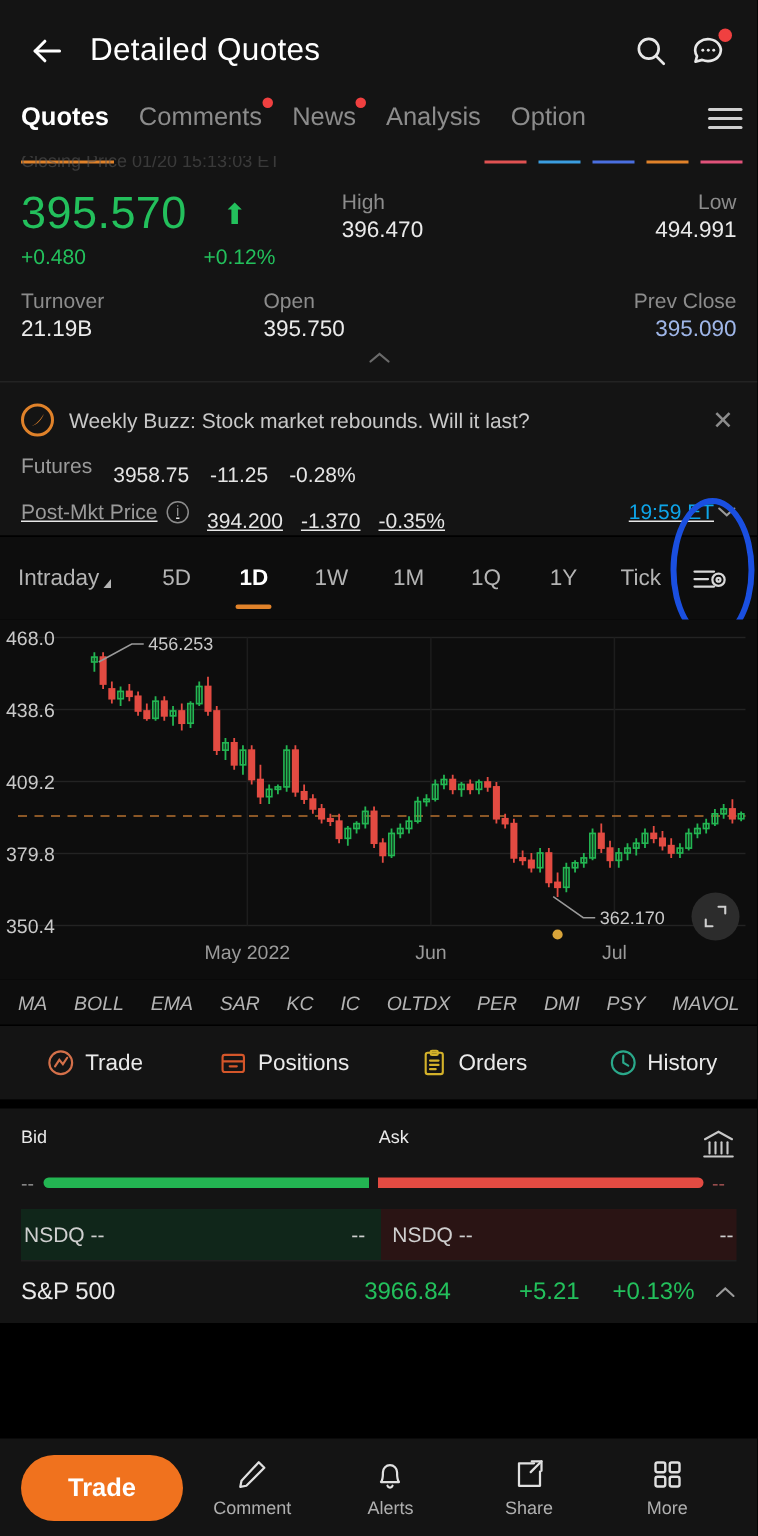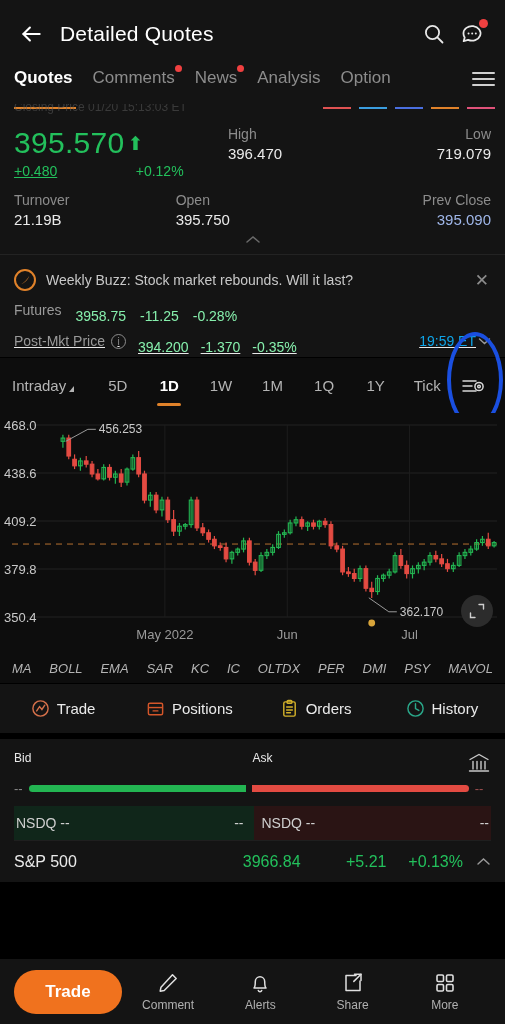--- a/index.html
+++ b/index.html
@@ -30,42 +30,42 @@
   .cutstrip { height:18px; background:#141414; position:relative; overflow:hidden; }
   .cutstrip .ghost { position:absolute; left:14px; top:-4px; font-size:12px; color:#5a5a5a; white-space:nowrap; opacity:.55; }
   .cutstrip .oline { position:absolute; left:14px; top:3px; width:62px; height:2px; background:#e0822a; }
   .cutstrip .legends { position:absolute; right:10px; top:3px; display:flex; gap:8px; }
   .cutstrip .legends span { display:block; width:28px; height:2px; }
 
   
   .quote { background:#141414; padding:4px 14px 8px; }
   .qrow1 { display:flex; }
   .qleft { width:44%; }
-  .price { font-size:30px; color:#23c05c; font-weight:400; display:flex; align-items:center; gap:3px; letter-spacing:.3px; }
+  .price { font-size:30px; color:#23c05c; font-weight:400; display:flex; align-items:center; gap:24px; letter-spacing:.3px; }
   .uparrow { color:#23c05c; font-size:19px; line-height:1; }
   .chgrow { display:flex; margin-top:3px; font-size:14px; color:#23c05c; }
-  .chgrow .c1 { width:58%;text-decoration:underline; }
+  .chgrow .c1 { width:58%; }
   .qcell { flex:1; }
   .qcell.mid { padding-left:4px; }
   .qcell.right { text-align:right; }
   .qlabel { font-size:14px; color:#8c8c8c; }
   .qval { font-size:15px; color:#eaeaea; margin-top:3px; }
   .qval.blue { color:#9fb6e8; }
   .gridrow { display:flex; margin-top:13px;justify-content:center; }
   .collapse { text-align:center; color:#6a6a6a; font-size:11px; margin-top:6px; cursor:pointer; }
 
   
   .buzz { background:#141414; border-top:1px solid #232323; padding:10px 14px 0; }
   .buzzrow { display:flex; align-items:center; height:30px; }
   .buzz-ic { width:22px; height:22px; border-radius:50%; border:2px solid #e0822a; display:flex; align-items:center; justify-content:center; margin-right:10px; flex:0 0 auto; }
   .buzz-txt { font-size:14px; color:#c8c8c8; flex:1; }
   .buzz-x { color:#8c8c8c; font-size:17px; cursor:pointer; padding:0 2px; }
   .futrow { display:flex; align-items:center; height:30px; font-size:14px; gap:14px; }
   .futlbl { color:#9a9a9a; }
-  .red { color:#86efac;margin-top:12px; }
+  .red { color:#e5e5e5;margin-top:12px; }
   .pmrow { display:flex; align-items:center; height:32px; font-size:14px; gap:12px;text-decoration:underline; }
   .info-ic { width:15px; height:15px; border-radius:50%; border:1px solid #8c8c8c; color:#8c8c8c; font-size:10px; display:inline-flex; align-items:center; justify-content:center; margin-left:-6px; }
   .pm-right { margin-left:auto; color:#0ea5e9; display:flex; align-items:center; gap:2px;text-align:center; }
 
   
   .tfbar { background:#0d0d0d; height:56px; display:flex; align-items:center; padding:0 12px; position:relative; border-top:1px solid #000; }
   .tf { font-size:15px; color:#b4b4b4; flex:1; text-align:center; position:relative; cursor:pointer; }
   .tf.first { flex:1.55; text-align:left; display:flex; align-items:center; gap:2px; }
   .tf.active { color:#fff; font-weight:bold; }
   .tf.active::after { content:''; position:absolute; left:50%; transform:translateX(-50%); bottom:-12px; width:24px; height:3px; background:#e0822a; border-radius:2px; }
@@ -192,21 +192,21 @@
         <span class="c1">+0.480</span>
         <span>+0.12%</span>
       </div>
     </div>
     <div class="qcell mid">
       <div class="qlabel">High</div>
       <div class="qval">396.470</div>
     </div>
     <div class="qcell right">
       <div class="qlabel">Low</div>
-      <div class="qval">719.079</div>
+      <div class="qval">494.991</div>
     </div>
   </div>
 
   <div class="gridrow">
     <div class="qcell">
       <div class="qlabel">Turnover</div>
       <div class="qval">21.19B</div>
     </div>
     <div class="qcell mid">
       <div class="qlabel">Open</div>

